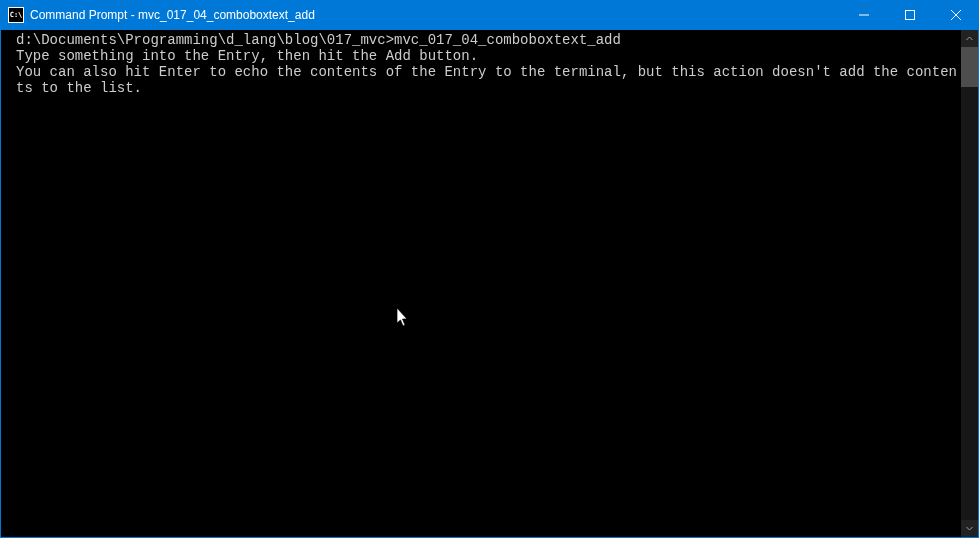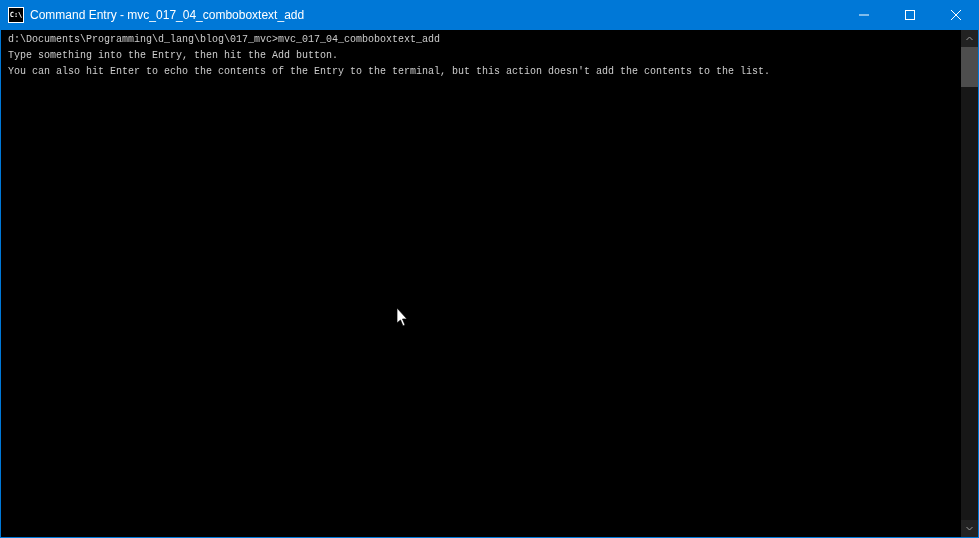--- a/index.html
+++ b/index.html
@@ -71,24 +71,24 @@
     .console-body {
       flex: 1;
       background: #000000;
       position: relative;
       border: 1px solid #0078d7;
       border-top: none;
       overflow: hidden;
     }
     .console-content {
       font-family: 'Consolas', 'Courier New', monospace;
-      font-size: 10px;
+      font-size: 14px;
       color: #cccccc;
       line-height: 16px;
-      padding: 2px 0 0 7px;
+      padding: 2px 0 0 15px;
       white-space: pre-wrap;
       word-break: break-all;
       width: calc(100% - 18px);
     }
     .scrollbar {
       position: absolute;
       right: 0;
       top: 0;
       width: 17px;
       height: 100%;
@@ -129,21 +129,21 @@
     .prompt-path {
       color: #cccccc;
     }
   </style>
 </head>
 <body>
 
 <div class="window">
   <div class="titlebar">
     <div class="titlebar-icon">C:\</div>
-    <div class="titlebar-text">Command Entry - mvc_017_04_comboboxtext_add</div>
+    <div class="titlebar-text">Command Prompt - mvc_017_04_comboboxtext_add</div>
     <div class="titlebar-controls">
       <div class="titlebar-btn">
         <svg viewBox="0 0 10 10">
           <line x1="0" y1="5" x2="10" y2="5" stroke="#ffffff" stroke-width="1"></line>
         </svg>
       </div>
       <div class="titlebar-btn">
         <svg viewBox="0 0 10 10">
           <rect x="0.5" y="0.5" width="9" height="9" stroke="#ffffff" stroke-width="1" fill="none"></rect>
         </svg>

